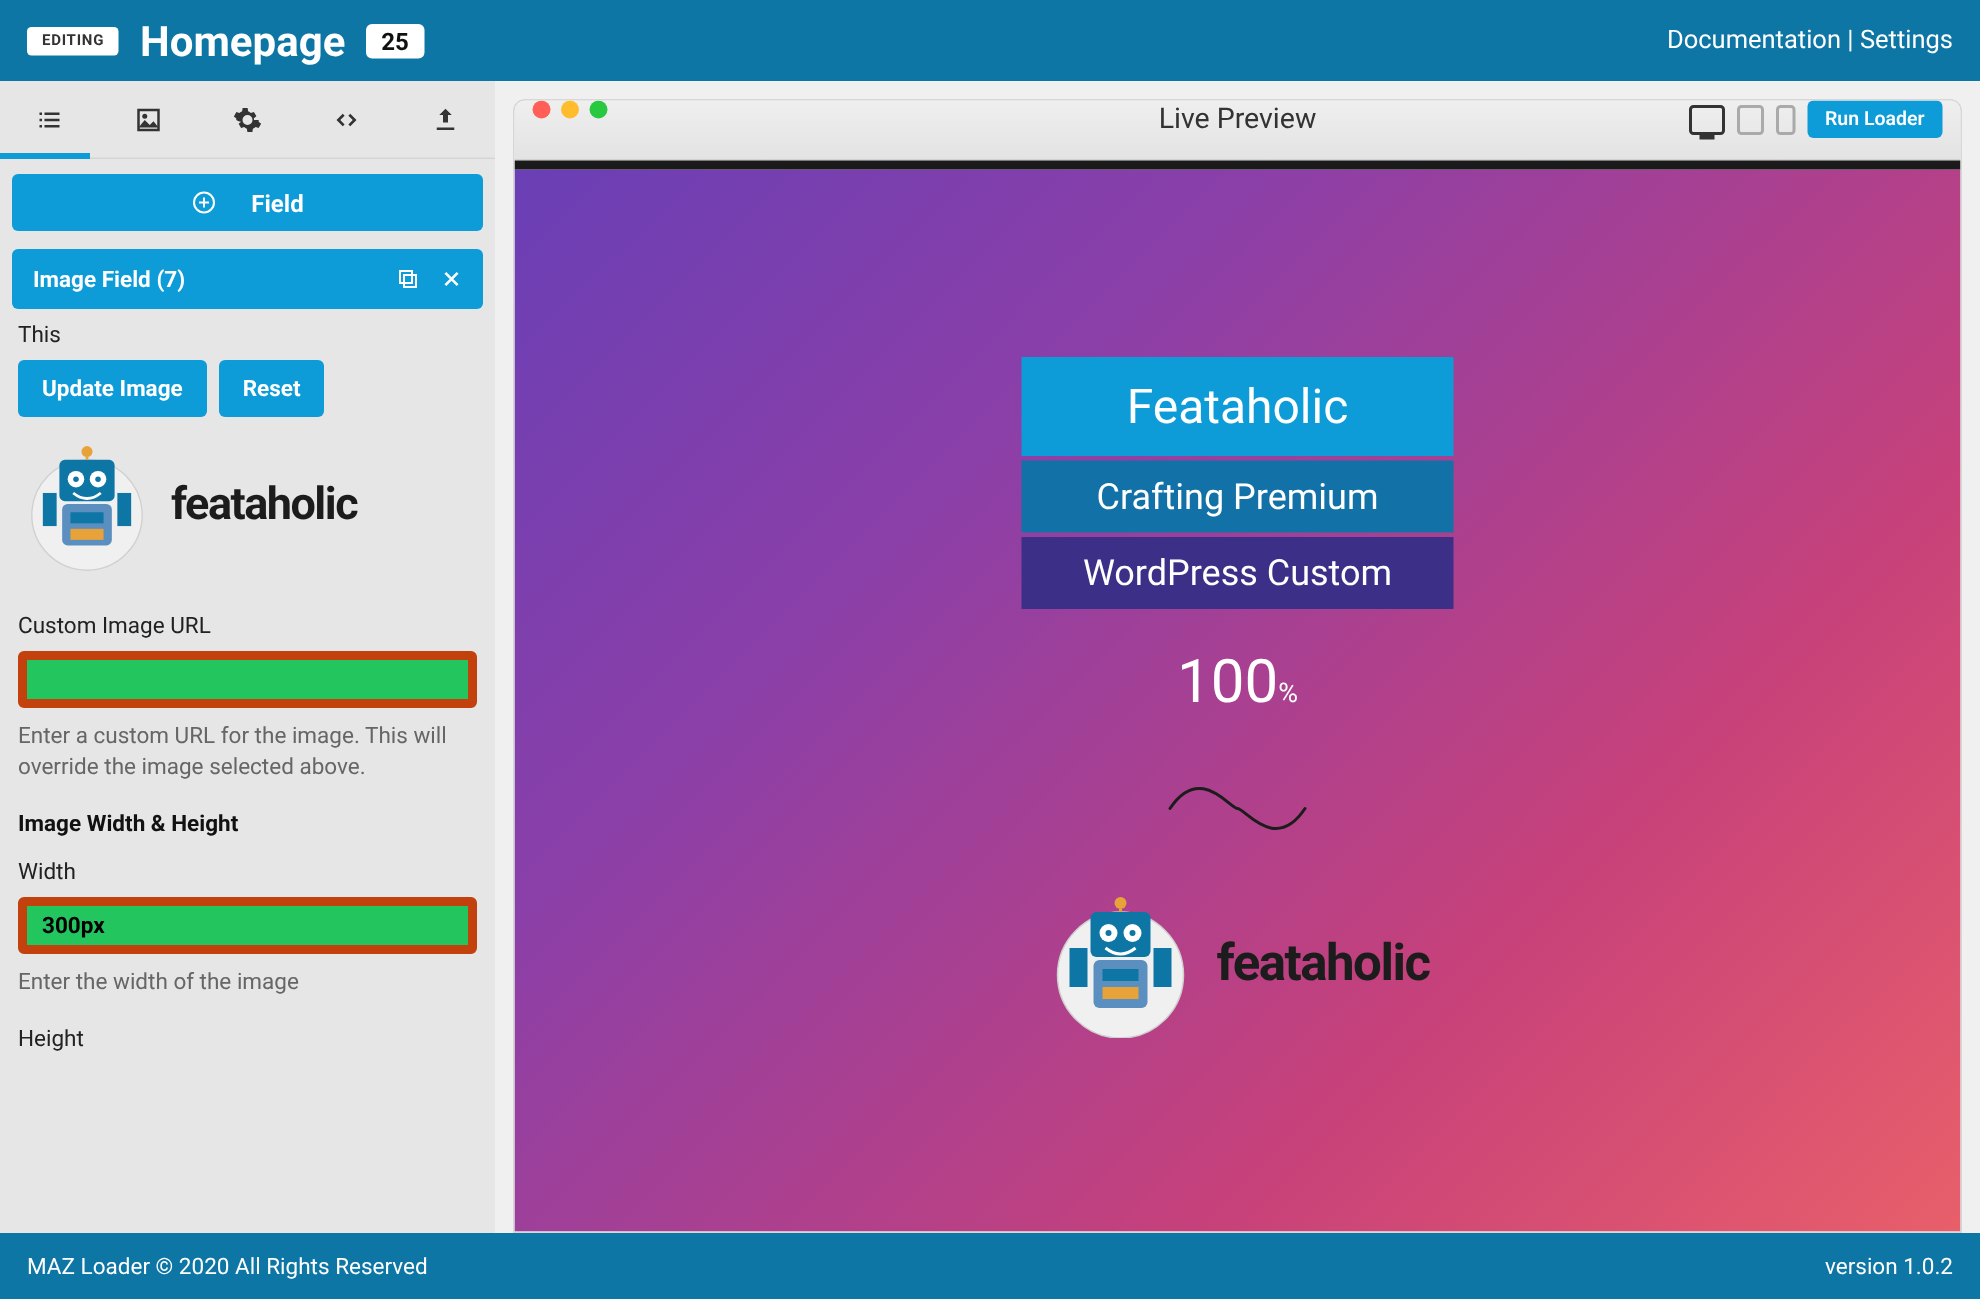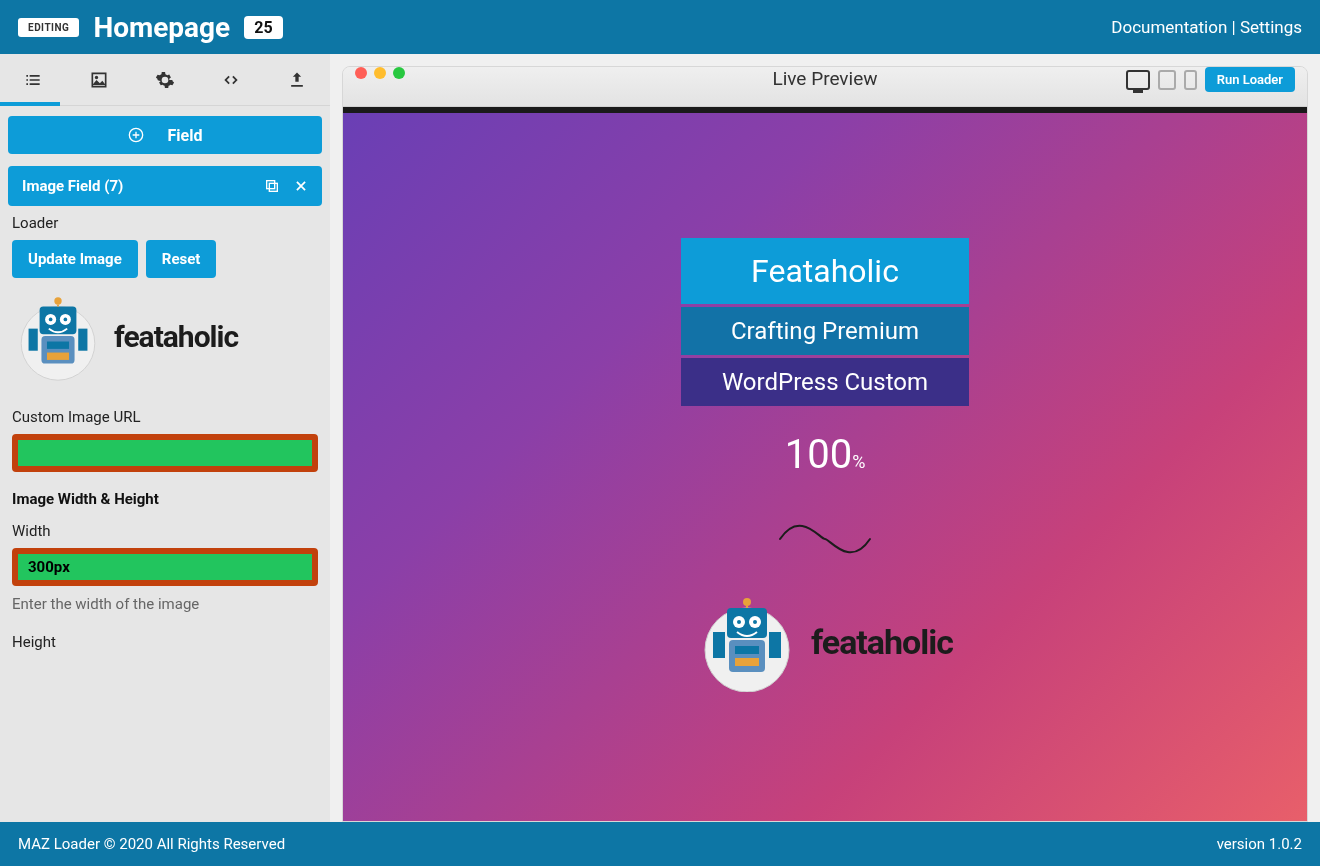--- a/index.html
+++ b/index.html
@@ -136,21 +136,21 @@
             </svg>
         </span>
         <span class="fi-ico">
           <svg width="14" height="14" viewBox="0 0 24 24" fill="#fff">
               <path d="M5 5l14 14M19 5L5 19" stroke="#fff" stroke-width="3"></path>
             </svg>
         </span>
       </div>
 
       <div class="section">
-        <div class="lbl">Loader</div>
+        <div class="lbl">This</div>
         <div class="row-btns">
           <button class="btn-blue">Update Image</button>
           <button class="btn-blue">Reset</button>
         </div>
         <div class="img-preview">
 
           <svg class="robot-svg" width="92" height="92" viewBox="0 0 100 100">
             <circle cx="50" cy="58" r="40" fill="#f0f0f0" stroke="#d0d0d0"></circle>
             <rect x="30" y="18" width="40" height="30" rx="4" fill="#0d76a5"></rect>
             <circle cx="42" cy="32" r="6" fill="#fff"></circle>
@@ -166,20 +166,21 @@
             <circle cx="50" cy="12" r="4" fill="#e8a23a"></circle>
             <line x1="50" y1="16" x2="50" y2="18" stroke="#e8a23a" stroke-width="2"></line>
           </svg>
           <span class="brand-txt">feataholic</span>
         </div>
       </div>
 
       <div class="section" style="margin-top:18px">
         <div class="lbl">Custom Image URL</div>
         <input class="input-txt" value="" style="">
+        <div class="help">Enter a custom URL for the image. This will override the image selected above.</div>
       </div>
 
       <div class="section-hdr">Image Width &amp; Height</div>
 
       <div class="section">
         <div class="lbl">Width</div>
         <input class="input-txt" value="300px" style="">
         <div class="help">Enter the width of the image</div>
       </div>
 

